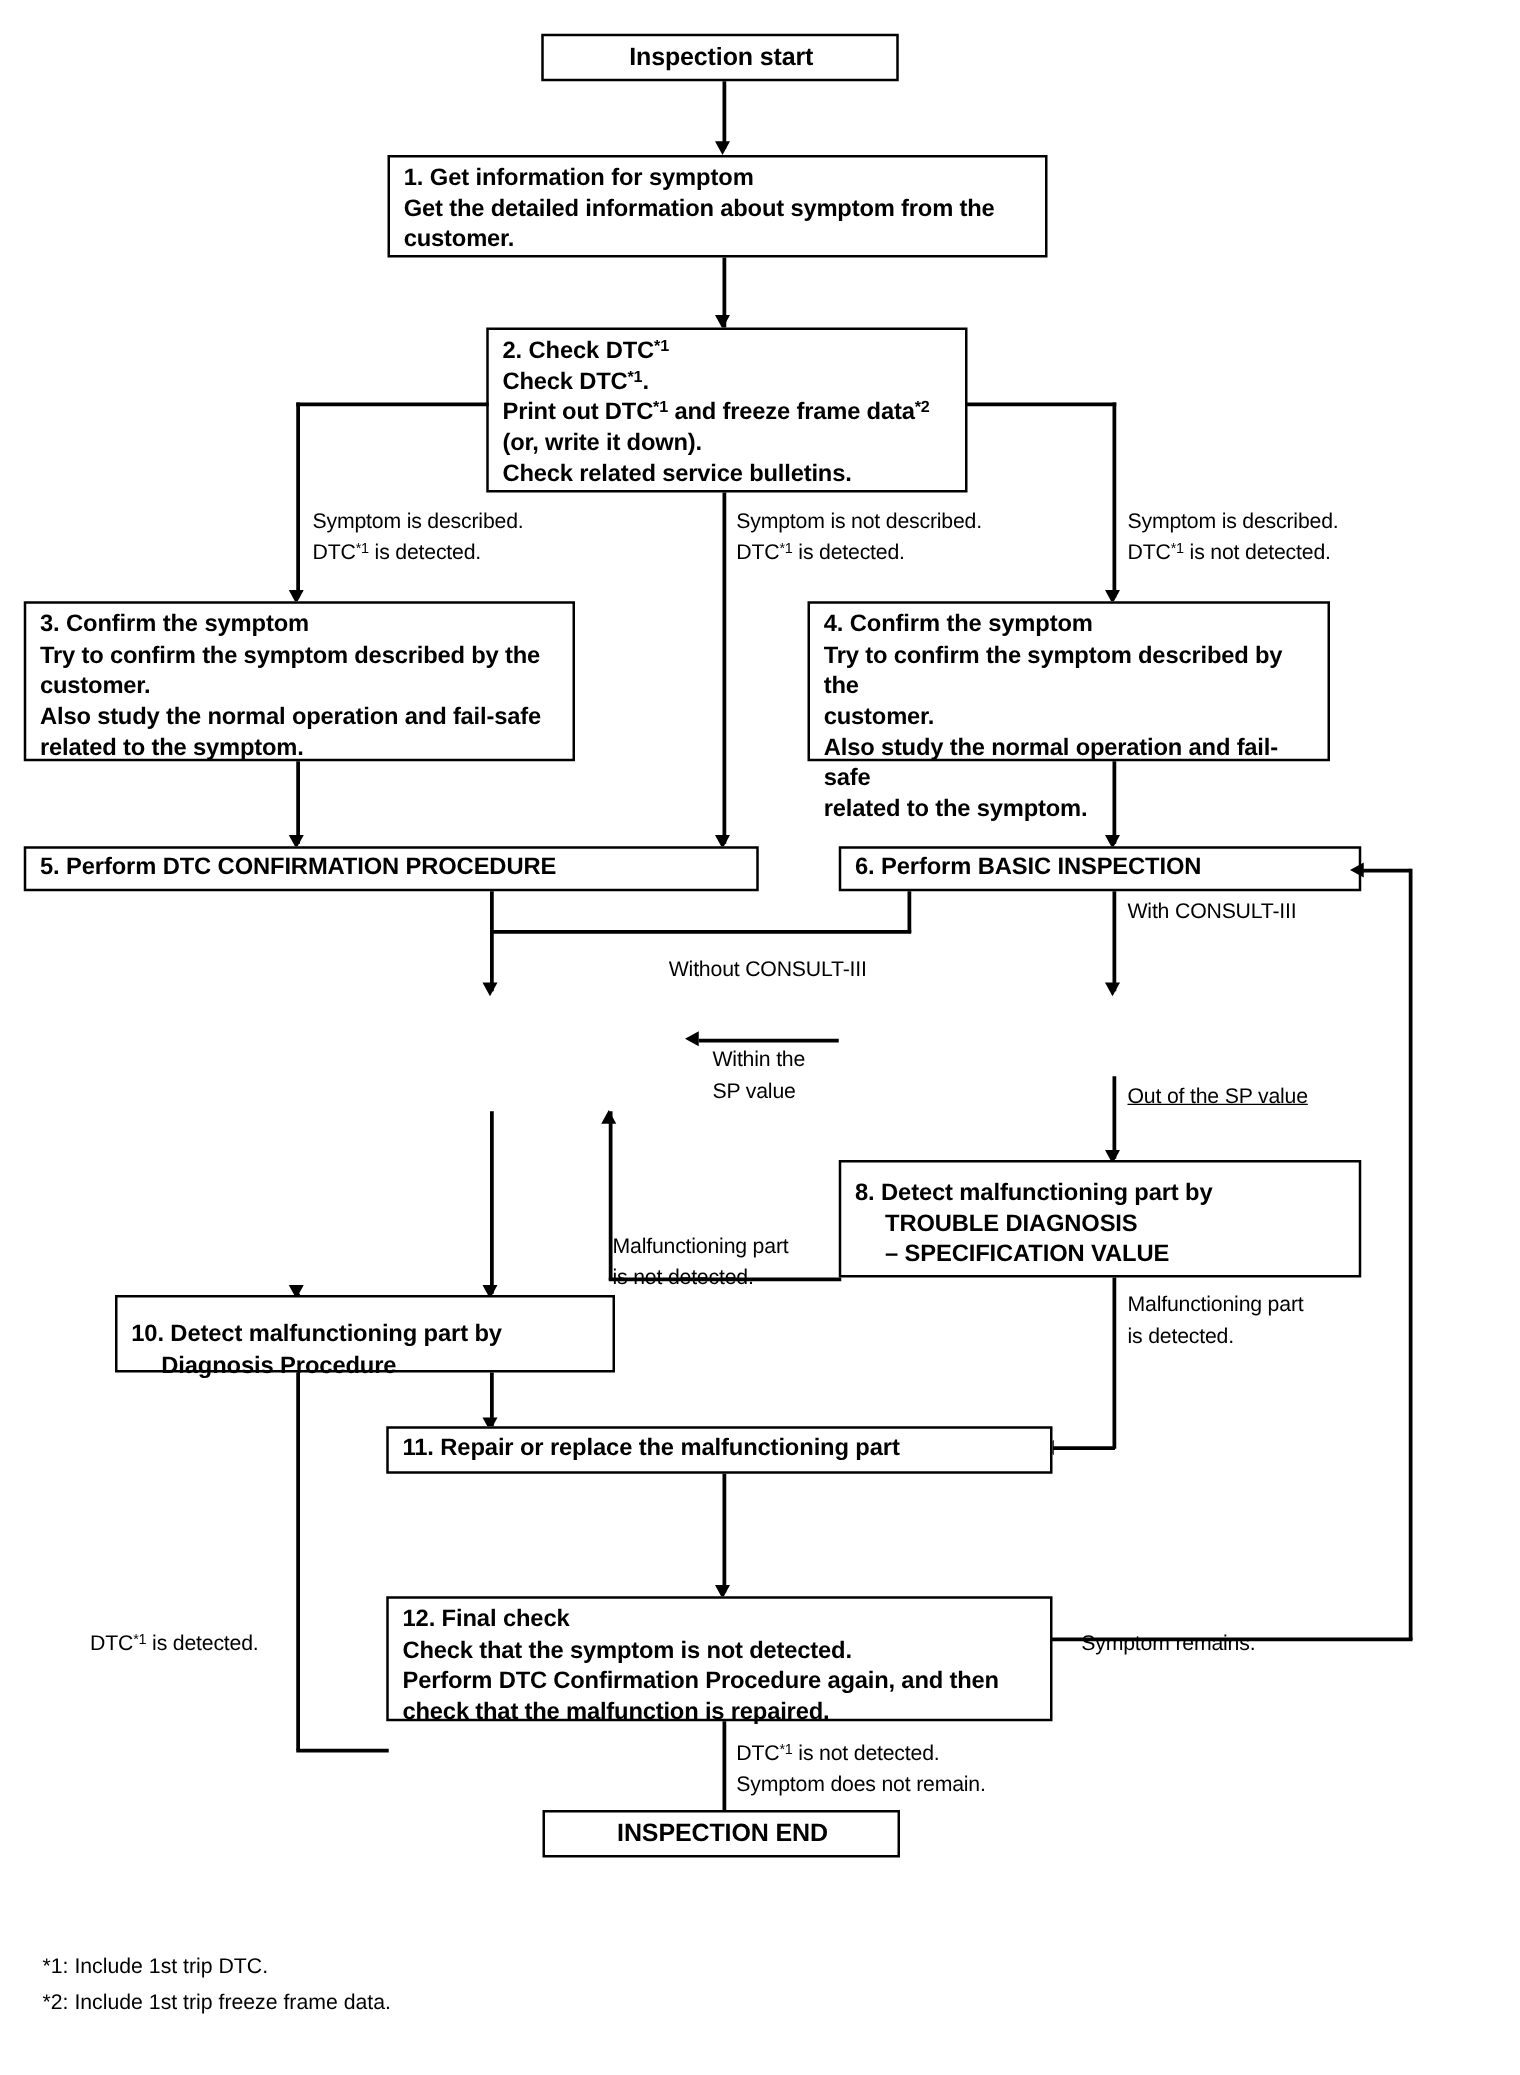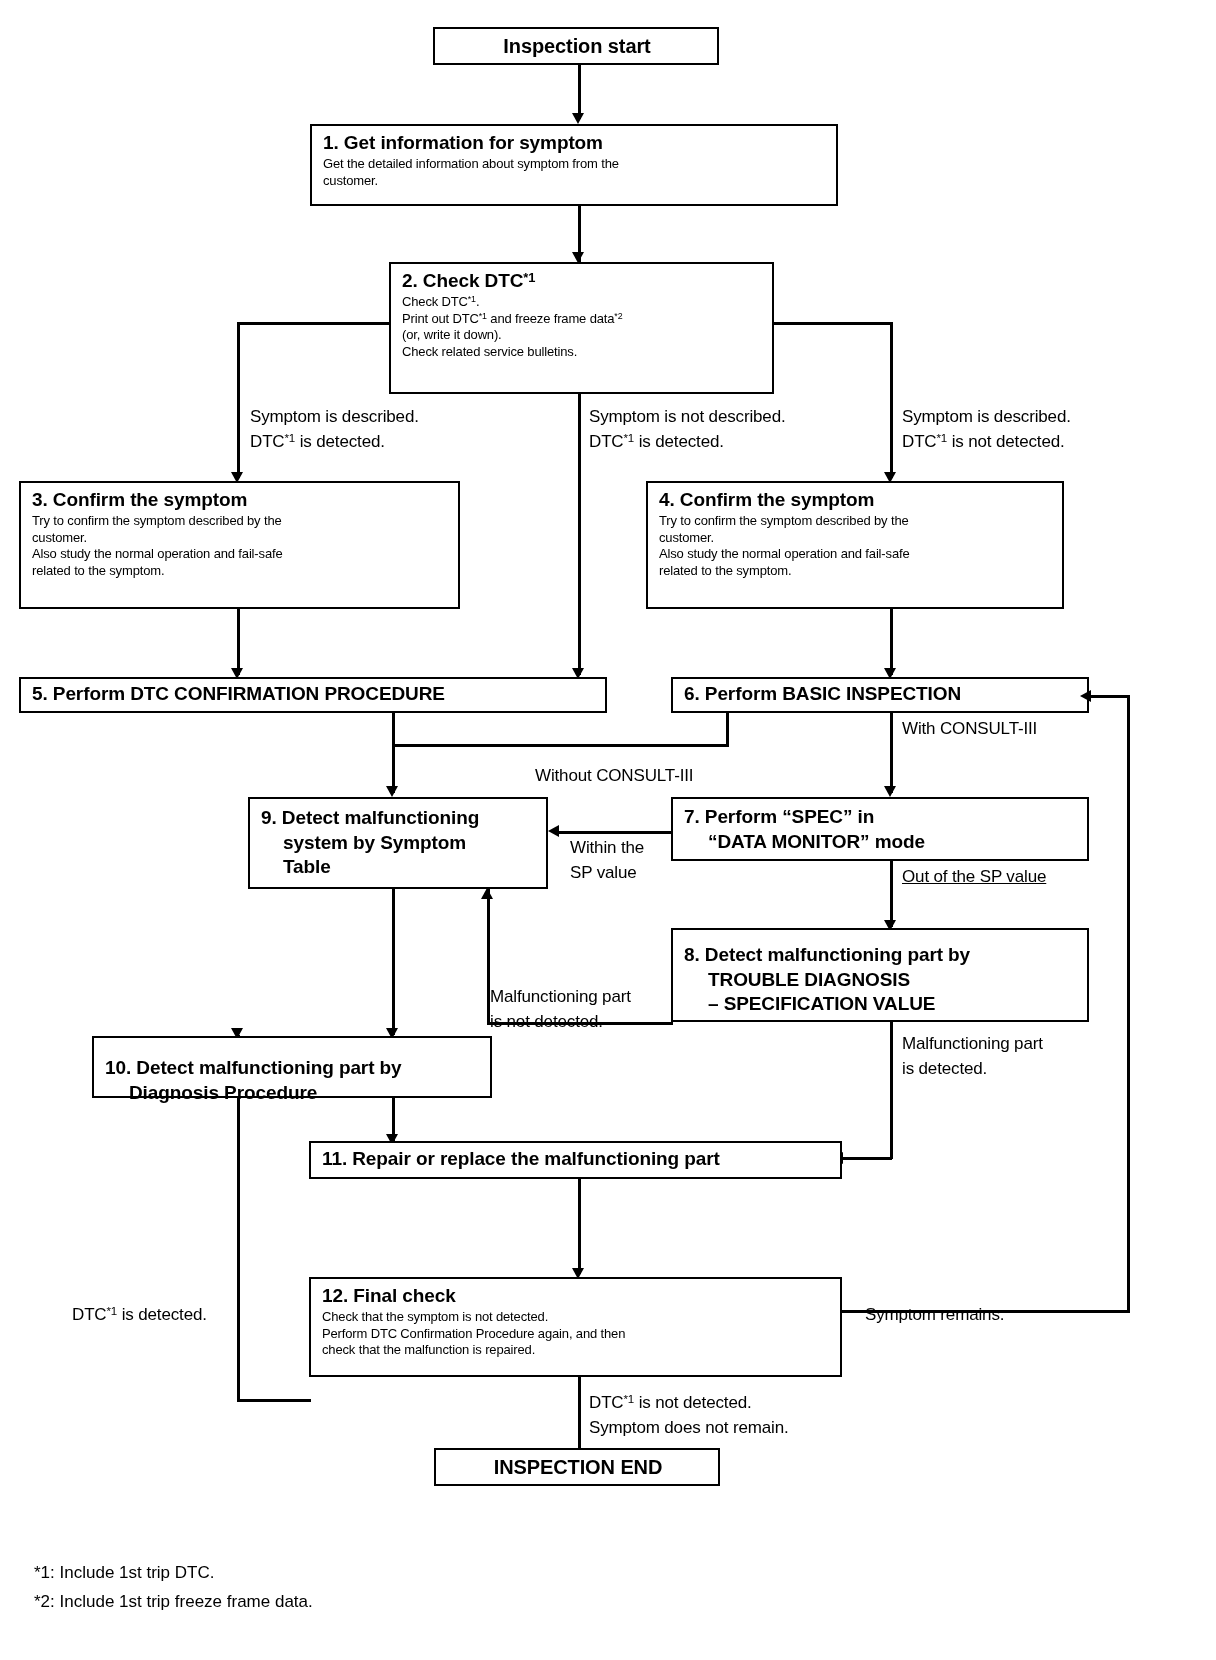--- a/index.html
+++ b/index.html
@@ -29,22 +29,22 @@
     padding: 5px 9px 6px 11px;
     line-height: 1.30;
   }
   .box .t {
     font-weight: bold;
     font-size: 19px;
     letter-spacing: -0.1px;
     white-space: nowrap;
   }
   .box .b {
-    font-weight: normal;
-    font-size: 13px;
+    font-weight: bold;
+    font-size: 19px;
     letter-spacing: -0.15px;
   }
   .box.center   { text-align: center; }
   .box.vcenter  { display: flex; flex-direction: column; justify-content: center; }
   .box.term .t  { font-size: 20px; }
 
   
   .box .t.ind { padding-left: 22px; }
   .box .t.ind2 { padding-left: 24px; }
 
@@ -200,30 +200,21 @@
 
   <div class="v" style="left:726px; top:713px; height:33px;"></div>
   <div class="h" style="left:392px; top:744px; width:337px;"></div>
 
   <div class="v" style="left:890px; top:713px; height:80px;"></div>
   <div class="ar ar-d" style="left:884px; top:786px;"></div>
 
   <div class="lbl" style="left:535px; top:736px;margin-top:28px;">Without CONSULT-III</div>
   <div class="lbl" style="left:902px; top:717px;">With CONSULT-III</div>
 
-  <div class="box" style="left:248px; top:797px; width:300px; height:92px; padding-top:7px;">
-    <div class="t">9. Detect malfunctioning</div>
-    <div class="t ind">system by Symptom</div>
-    <div class="t ind">Table</div>
-  </div>
-
-  <div class="box" style="left:671px; top:797px; width:418px; height:64px; padding-top:6px;">
-    <div class="t">7. Perform “SPEC” in</div>
-    <div class="t ind2">“DATA MONITOR” mode</div>
-  </div>
+
 
   <div class="h" style="left:559px; top:831px; width:112px;"></div>
   <div class="ar ar-l" style="left:548px; top:825px;"></div>
   <div class="lbl" style="left:570px; top:836px;">
     <div>Within the</div>
     <div>SP value</div>
   </div>
 
   <div class="v" style="left:890px; top:861px; height:66px;"></div>
   <div class="ar ar-d" style="left:884px; top:920px;"></div>

